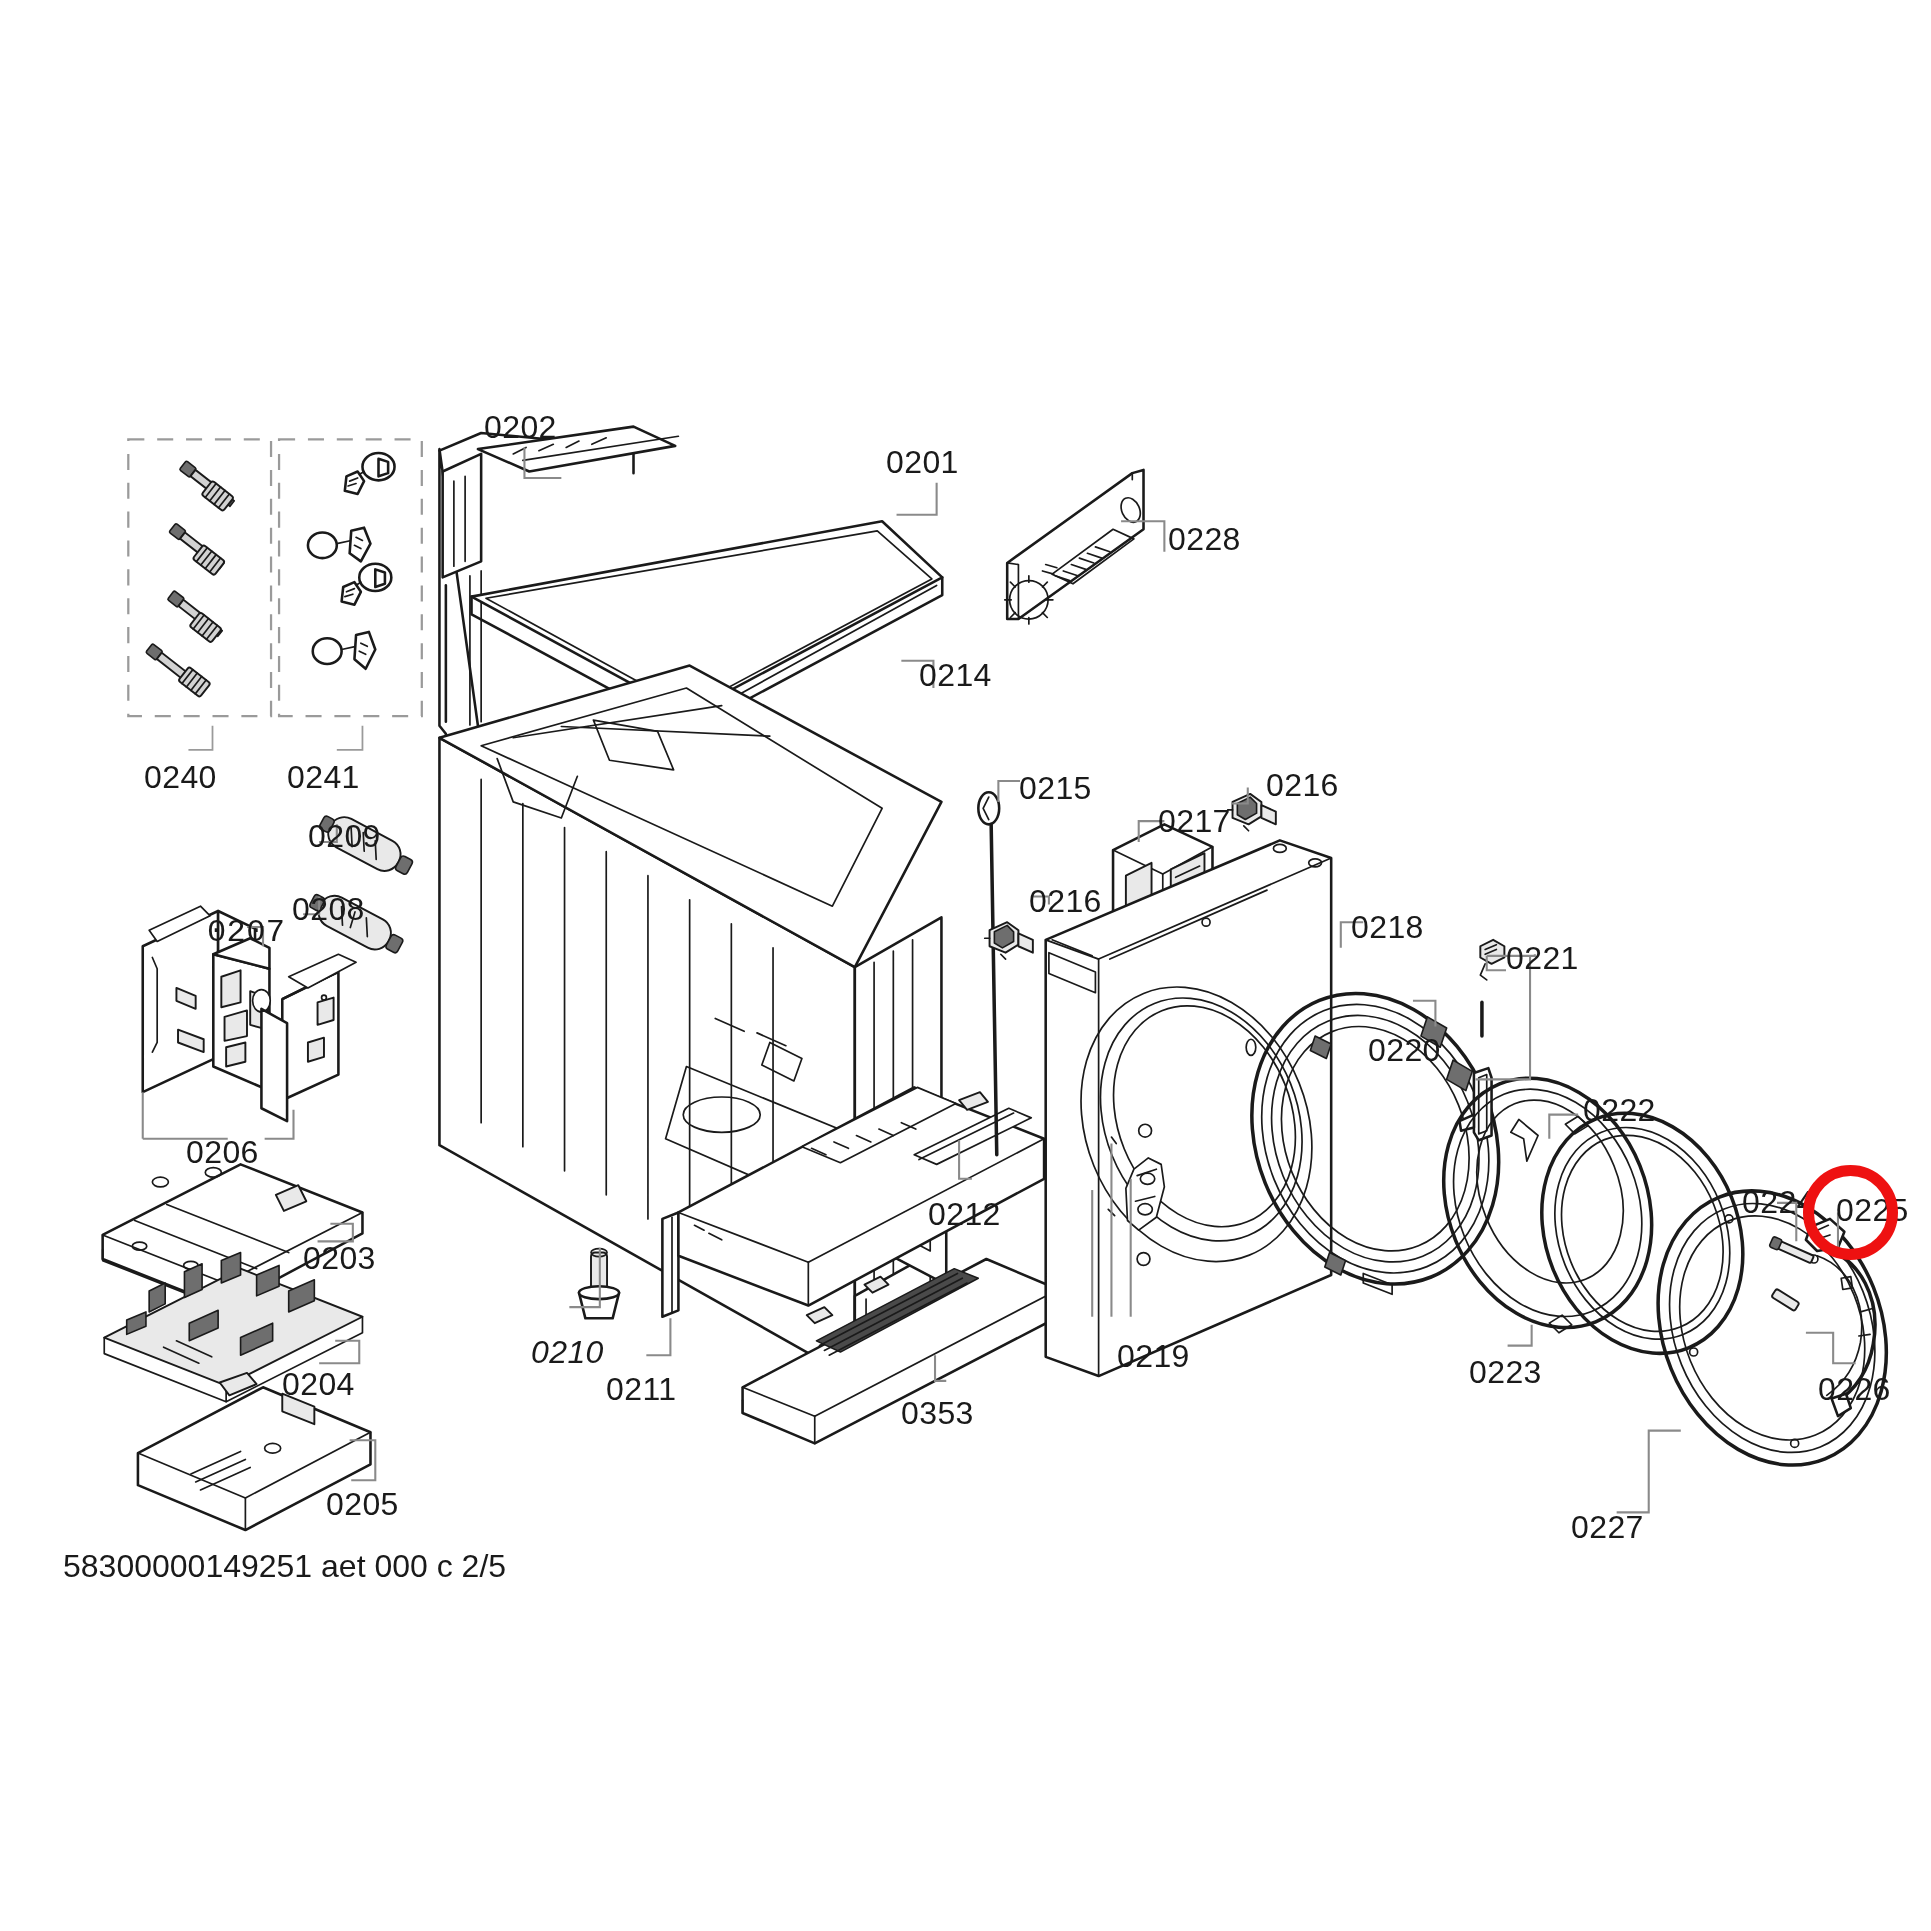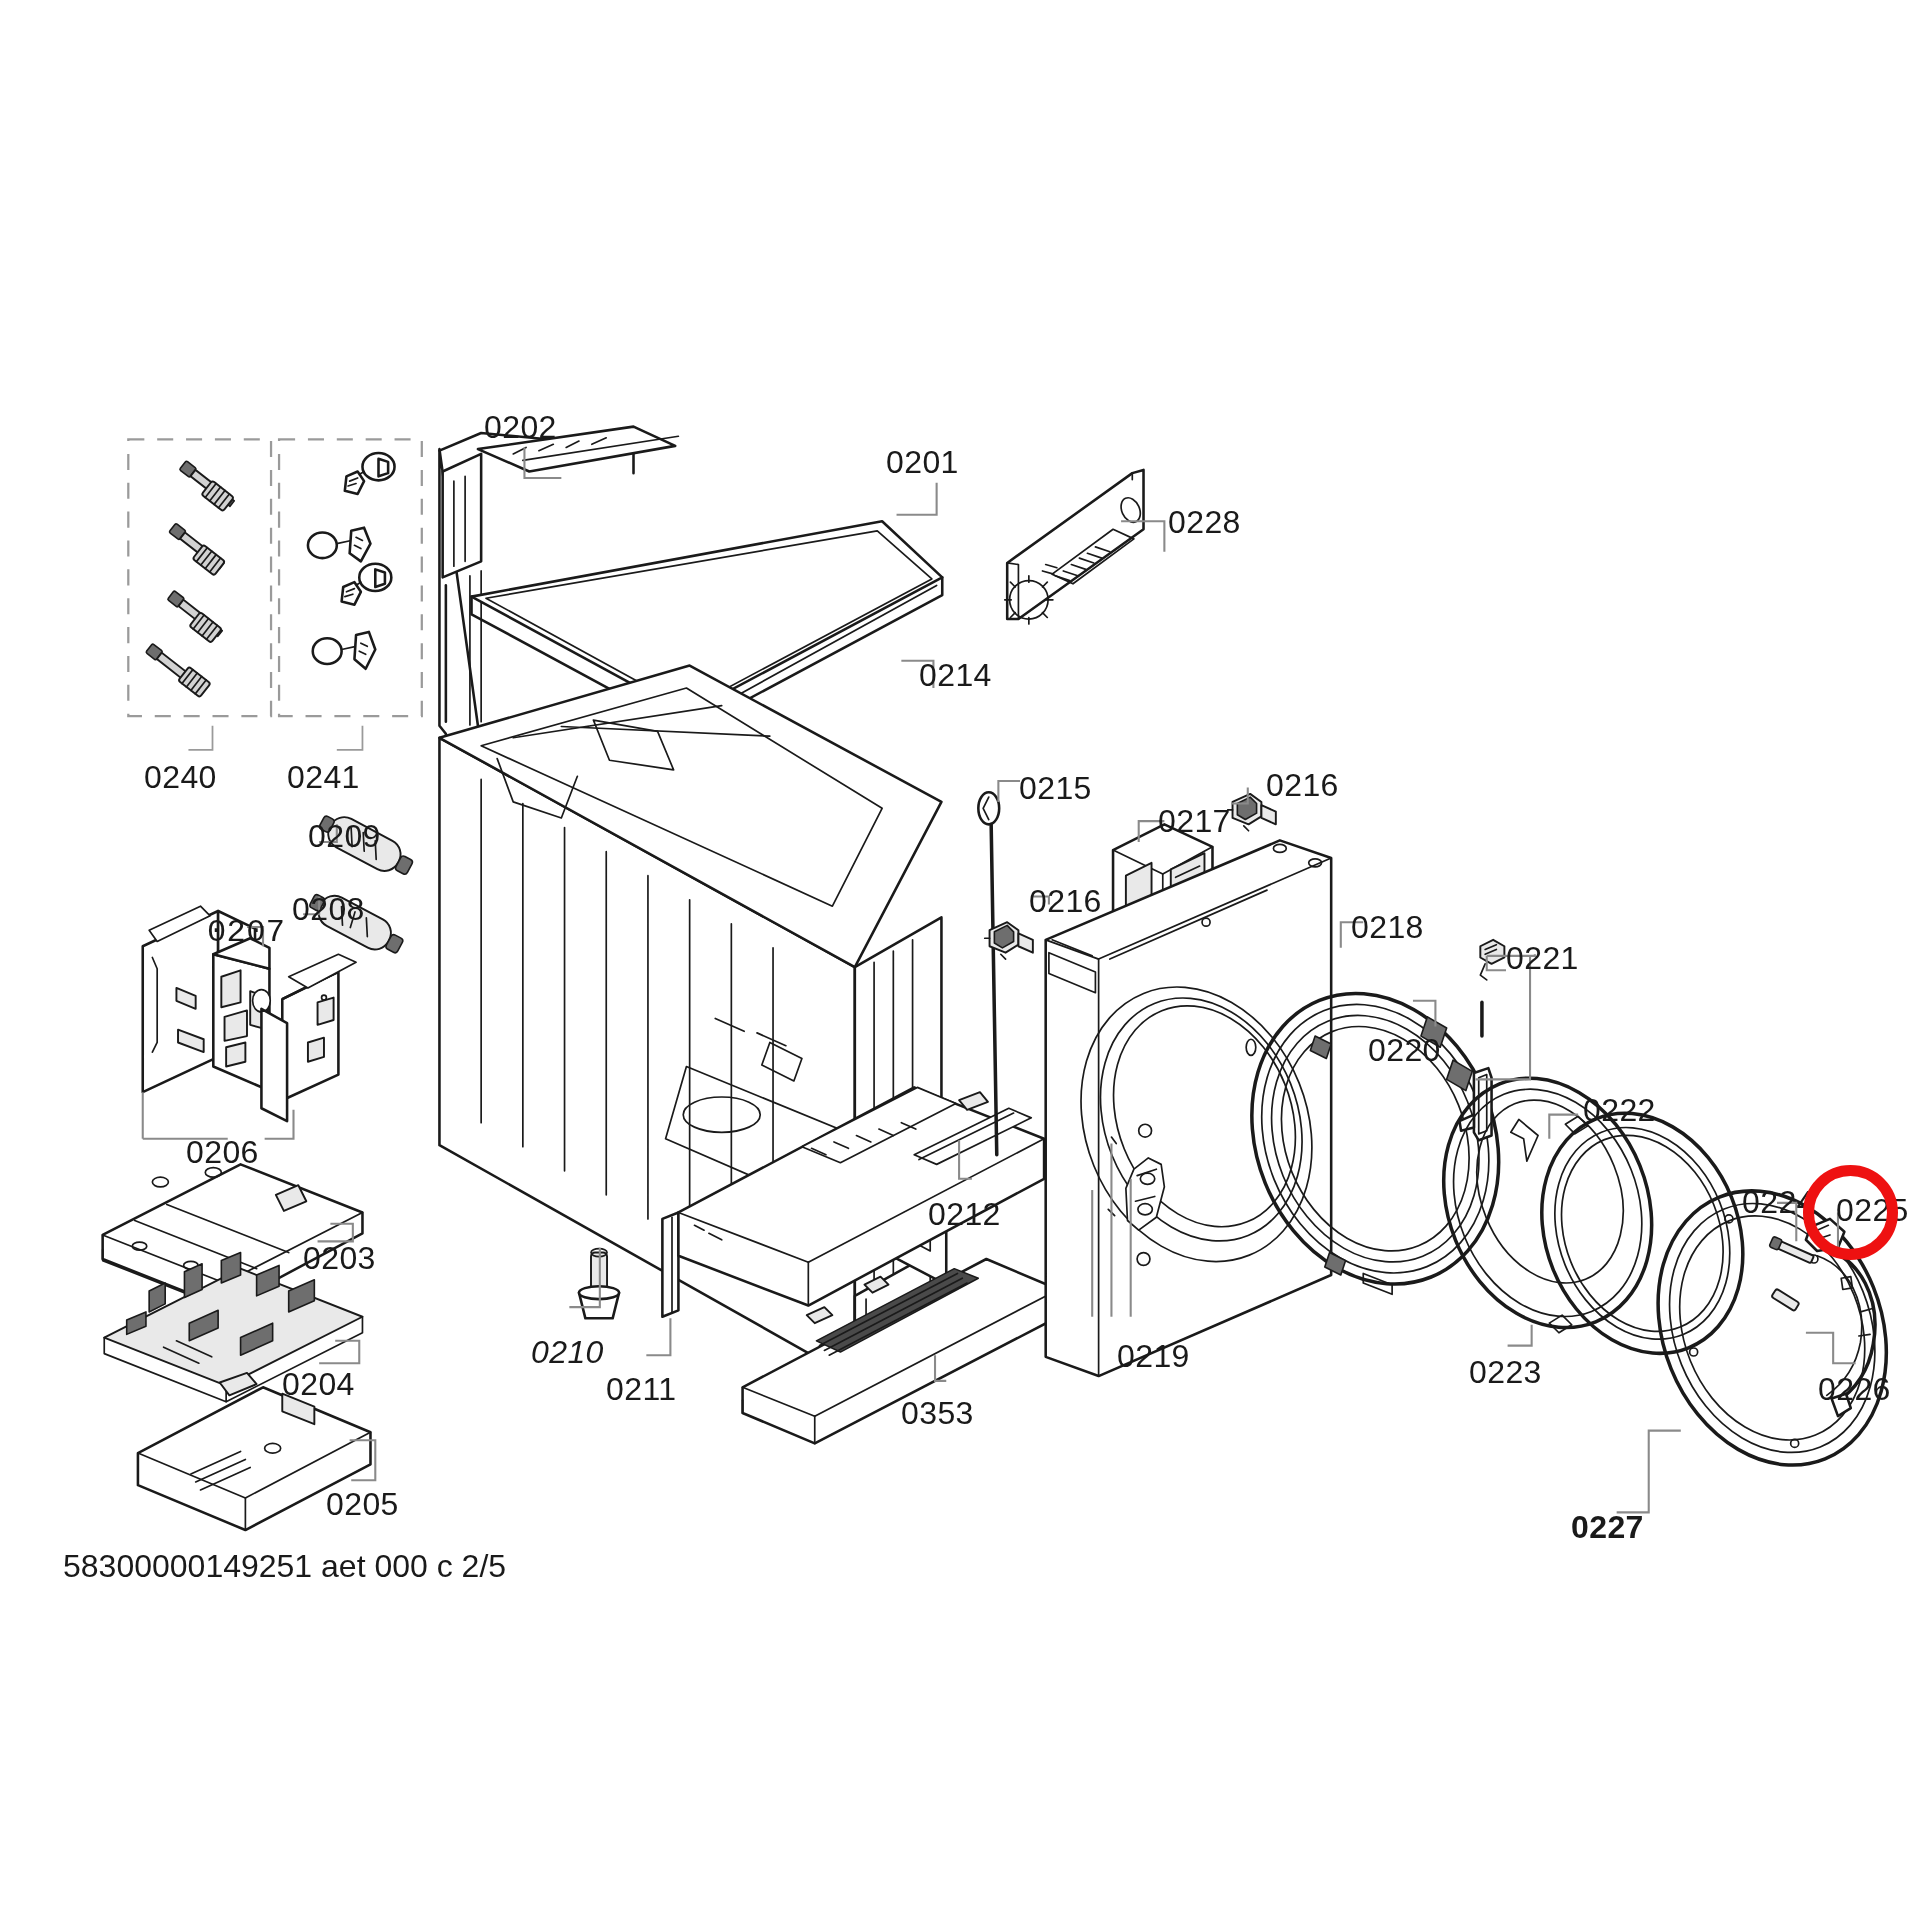--- a/index.html
+++ b/index.html
@@ -515,22 +515,22 @@
   <div class="lbl" style="left:1158px;top:805px;">0217</div>
   <div class="lbl" style="left:1351px;top:911px;">0218</div>
   <div class="lbl" style="left:1117px;top:1340px;">0219</div>
   <div class="lbl" style="left:1368px;top:1034px;">0220</div>
   <div class="lbl" style="left:1506px;top:942px;">0221</div>
   <div class="lbl" style="left:1583px;top:1094px;">0222</div>
   <div class="lbl" style="left:1469px;top:1356px;">0223</div>
   <div class="lbl" style="left:1742px;top:1186px;">0224</div>
   <div class="lbl" style="left:1836px;top:1194px;">0225</div>
   <div class="lbl" style="left:1818px;top:1373px;">0226</div>
-  <div class="lbl" style="left:1571px;top:1511px;font-weight:bold;">0227</div>
-  <div class="lbl" style="left:1168px;top:506px;">0228</div>
+  <div class="lbl" style="left:1571px;top:1511px;">0227</div>
+  <div class="lbl" style="left:1168px;top:523px;">0228</div>
   <div class="lbl" style="left:144px;top:761px;">0240</div>
   <div class="lbl" style="left:287px;top:761px;">0241</div>
 
   <div class="hl-ring" style="left:1803px;top:1165px;width:95px;height:95px;"></div>
 
   <div class="footer" style="left:63px;top:1548px;">58300000149251 aet 000 c 2/5</div>
 
 </div>
 
 

